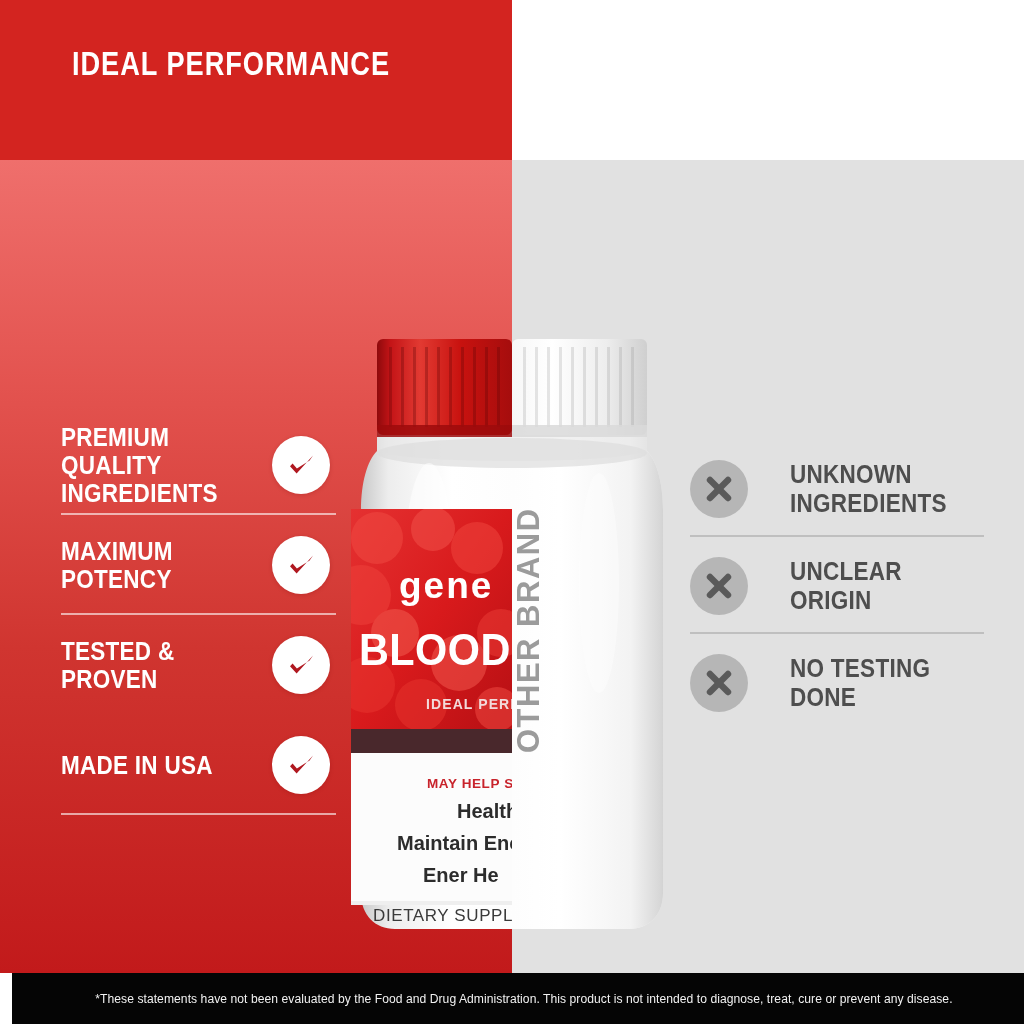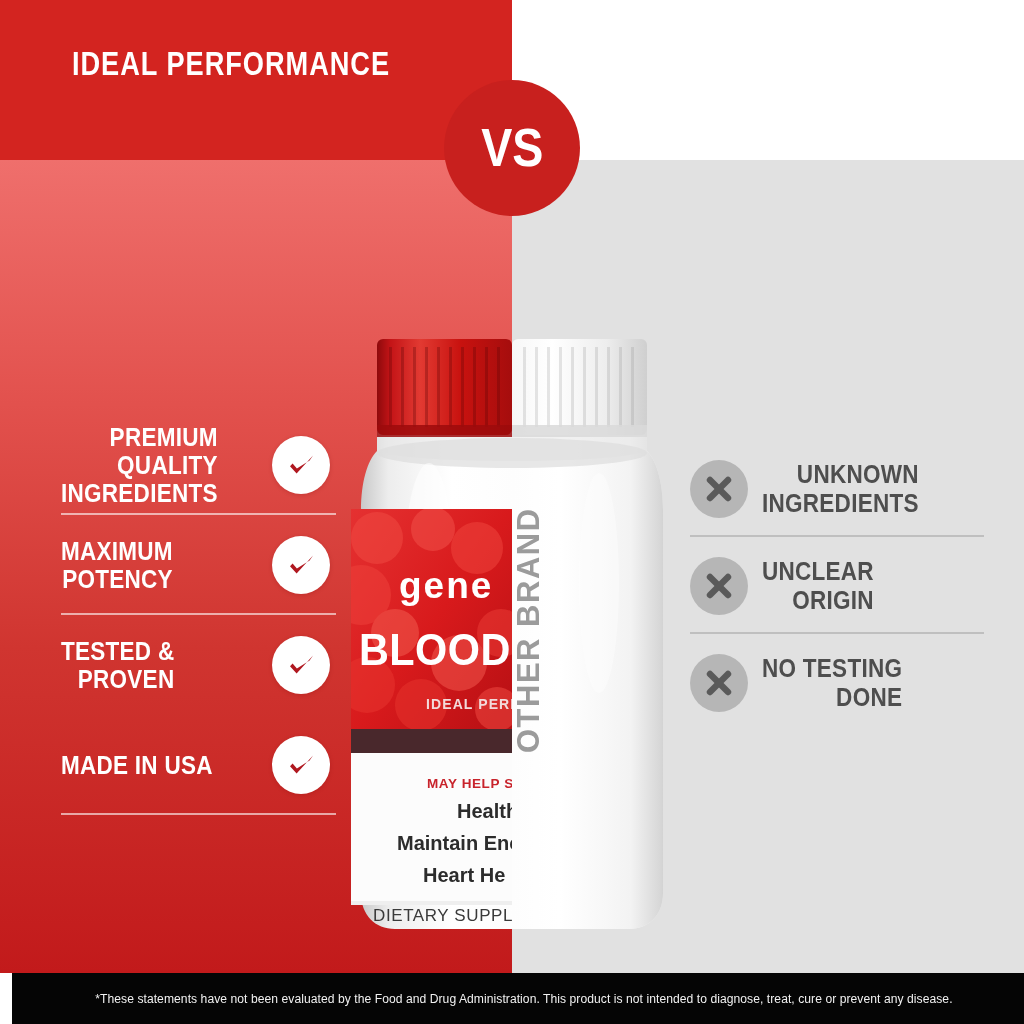--- a/index.html
+++ b/index.html
@@ -11,21 +11,20 @@
   body {
     font-family: "Liberation Sans", sans-serif;
   }
 
   #stage {
     position: relative;
     width: 1024px;
     height: 1024px;
     overflow: hidden;
     background: #ffffff;
-    text-align: right;
   }
 
   
   .header-left {
     position: absolute;
     left: 0; top: 0;
     width: 512px; height: 160px;
     background: #D32420;
     z-index: 3;
   }
@@ -113,20 +112,21 @@
   .frow-left {
     height: 100px;
     padding-left: 57px;
     justify-content: space-between;
     padding-right: 14px;
   }
   .frow-right {
     height: 97px;
     padding-left: 0px;
     justify-content: flex-start;
+    gap: 28px;
   }
 
   .divider-left {
     position: absolute;
     left: 57px;
     right: 8px;
     bottom: 0;
     height: 2px;
     background: rgba(255,255,255,0.60);
   }
@@ -225,23 +225,20 @@
   <div class="panel-right"></div>
 
   <div class="header-left">
     <div class="header-left-title">IDEAL PERFORMANCE</div>
   </div>
 
   <div class="header-right">
     
   </div>
 
-  <div class="vs-badge">
-    <span class="vs-badge-label">VS</span>
-  </div>
 
   <div class="feature-list-left">
 
     <div class="frow frow-left">
       <span class="flabel-left">PREMIUM
 QUALITY
 INGREDIENTS</span>
       <span class="check-circle">
         <svg width="36" height="36" viewBox="0 0 36 36" aria-hidden="true">
           <path d="M7 19.2 L13.6 26.4 L30 8.6 L26.6 13.4 L13.9 21.4 L9.6 16.4 Z" fill="#B01820"></path>
@@ -480,21 +477,21 @@
       <div style="position:absolute; left:76px; top:460px; font-size:20px; font-weight:bold;
                   color:#2C2C2C; white-space:nowrap; line-height:1;
                   font-family:'Liberation Sans',sans-serif;margin-left:44px;">Healthy Lif</div>
 
       <div style="position:absolute; left:60px; top:492px; font-size:20px; font-weight:bold;
                   color:#2C2C2C; white-space:nowrap; line-height:1;
                   font-family:'Liberation Sans',sans-serif;">Maintain Ener</div>
 
       <div style="position:absolute; left:86px; top:524px; font-size:20px; font-weight:bold;
                   color:#2C2C2C; white-space:nowrap; line-height:1;
-                  font-family:'Liberation Sans',sans-serif;">Heart He</div>
+                  font-family:'Liberation Sans',sans-serif;">Ener He</div>
 
       <div style="position:absolute; left:36px; top:566px; font-size:17px;
                   color:#3A3A3A; letter-spacing:0.6px; white-space:nowrap; line-height:1;
                   font-family:'Liberation Sans',sans-serif;">DIETARY SUPPLEM</div>
     </div>
 
     
     <div style="position:absolute; left:176px; top:420px; width:0; height:0;">
       <div style="position:absolute; transform:rotate(-90deg); transform-origin:left top;
                   font-size:31px; font-weight:bold; color:#9B9B9B; letter-spacing:1.5px;

